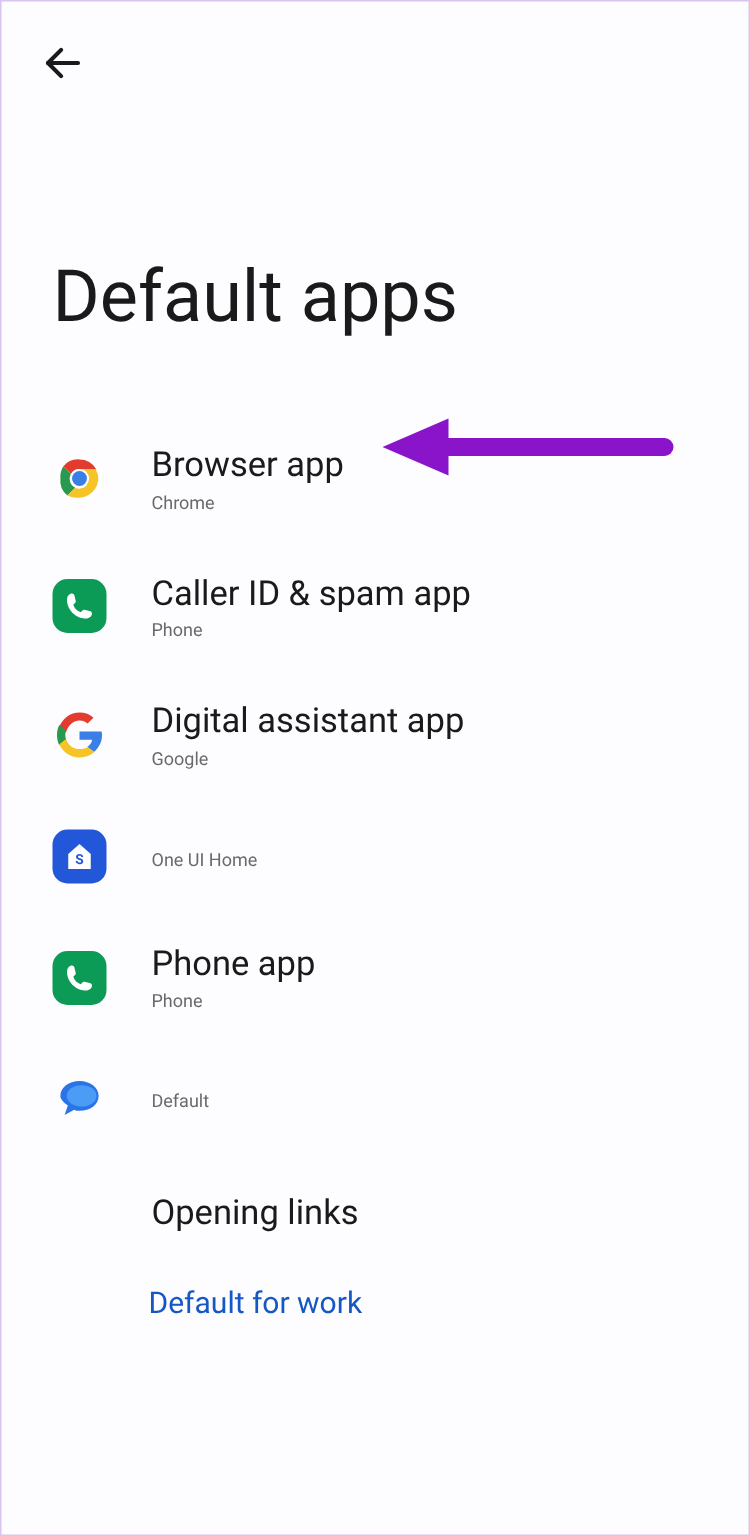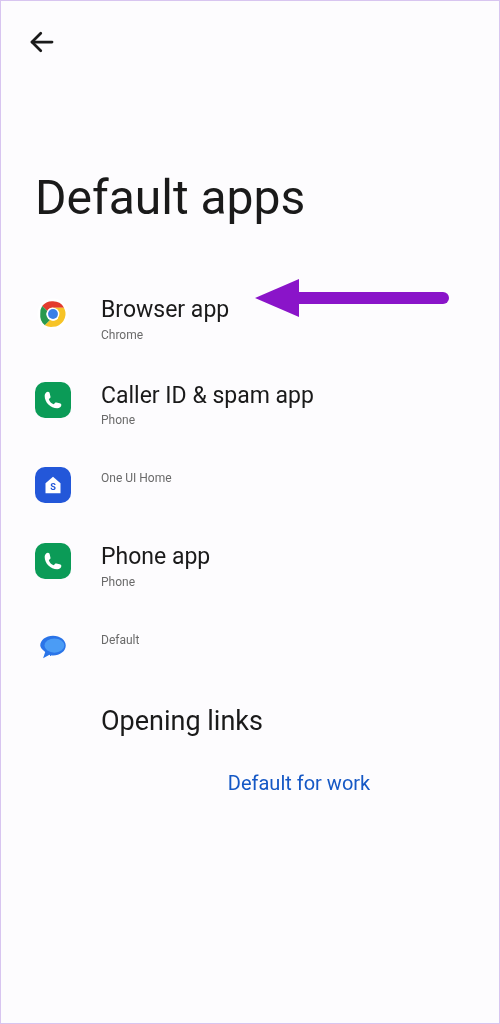--- a/index.html
+++ b/index.html
@@ -24,21 +24,21 @@
     }
     .page-title {
       font-size: 48px;
       font-weight: 400;
       color: #1a1a1a;
       padding: 110px 0 40px 34px;
     }
     .list { padding: 10px 0 0 0; }
     .row {
       display: flex;
-      align-items: flex-start;
+      align-items: center;
       padding: 20px 20px 20px 34px;
       cursor: pointer;
       position: relative;
     }
     .row .icon-wrap {
       width: 36px;
       height: 36px;
       margin-right: 30px;
       display: flex;
       align-items: center;
@@ -50,26 +50,25 @@
       font-size: 23px;
       color: #1a1a1a;
       line-height: 1.2;
     }
     .row .subtitle {
       font-size: 12px;
       color: #6a6a6a;
       margin-top: 4px;
     }
     .row.noicon .icon-wrap { margin-right: 30px; }
-    .row.noicon .title { font-size: 27px; }
+    .row.noicon .title { font-size: 23px; }
     .footer-link {
       color: #1558c5;
       font-size: 20px;
       padding: 10px 0 0 98px;
-      text-align: center;
     }
 
     
     .rounded-square {
       width: 36px; height: 36px;
       border-radius: 10px;
     }
     .green { background: #0b9b57; }
     .blue  { background: #2357d9; }
 
@@ -124,20 +123,34 @@
           <path d="M6 2c-2 0-4 2-4 5 0 8 7 15 15 15 3 0 5-2 5-4 0-1-1-2-2-2l-4-1c-1 0-1 0-2 1l-1 1c-3-1-5-3-6-6l1-1c1-1 1-1 1-2L8 4c0-1-1-2-2-2z"></path>
         </svg>
       </div>
     </div>
     <div class="texts">
       <span class="title">Caller ID &amp; spam app</span>
       <span class="subtitle">Phone</span>
     </div>
   </div>
 
+  <div class="row">
+    <div class="icon-wrap">
+      <svg width="32" height="32" viewBox="0 0 48 48">
+        <path fill="#e33b2e" d="M24 9.5c3.9 0 6.6 1.7 8.1 3.1l5.9-5.8C34.3 3.3 29.7 1.5 24 1.5 14.8 1.5 7 7.5 3.7 16l6.9 5.4C12.2 14.8 17.6 9.5 24 9.5z"></path>
+        <path fill="#3a7ee6" d="M46.5 24.5c0-1.6-.1-2.8-.4-4.1H24v8.3h12.7c-.5 3-2.3 5.5-4.9 7.2l6.7 5.2C43 36.9 46.5 31.4 46.5 24.5z"></path>
+        <path fill="#28994e" d="M10.6 28.6c-.5-1.4-.8-3-.8-4.6s.3-3.2.8-4.6l-6.9-5.4C2.1 17.3 1.5 20.5 1.5 24s.6 6.7 2.2 10l6.9-5.4z"></path>
+        <path fill="#f7c427" d="M24 46.5c6.1 0 11.2-2 14.9-5.4l-6.7-5.2c-1.9 1.3-4.5 2.2-8.2 2.2-6.4 0-11.8-4.3-13.4-10.1l-6.9 5.4C7 40.5 14.8 46.5 24 46.5z"></path>
+      </svg>
+    </div>
+    <div class="texts">
+      <span class="title">Digital assistant app</span>
+      <span class="subtitle">Google</span>
+    </div>
+  </div>
 
   <div class="row">
     <div class="icon-wrap">
       <div class="rounded-square blue" style="display:flex;align-items:center;justify-content:center;">
         <svg width="20" height="20" viewBox="0 0 24 24">
           <path fill="#fff" d="M12 2 3 10v12h18V10L12 2z"></path>
           <text x="12" y="18" text-anchor="middle" font-size="11" font-weight="700" fill="#2357d9">S</text>
         </svg>
       </div>
     </div>

